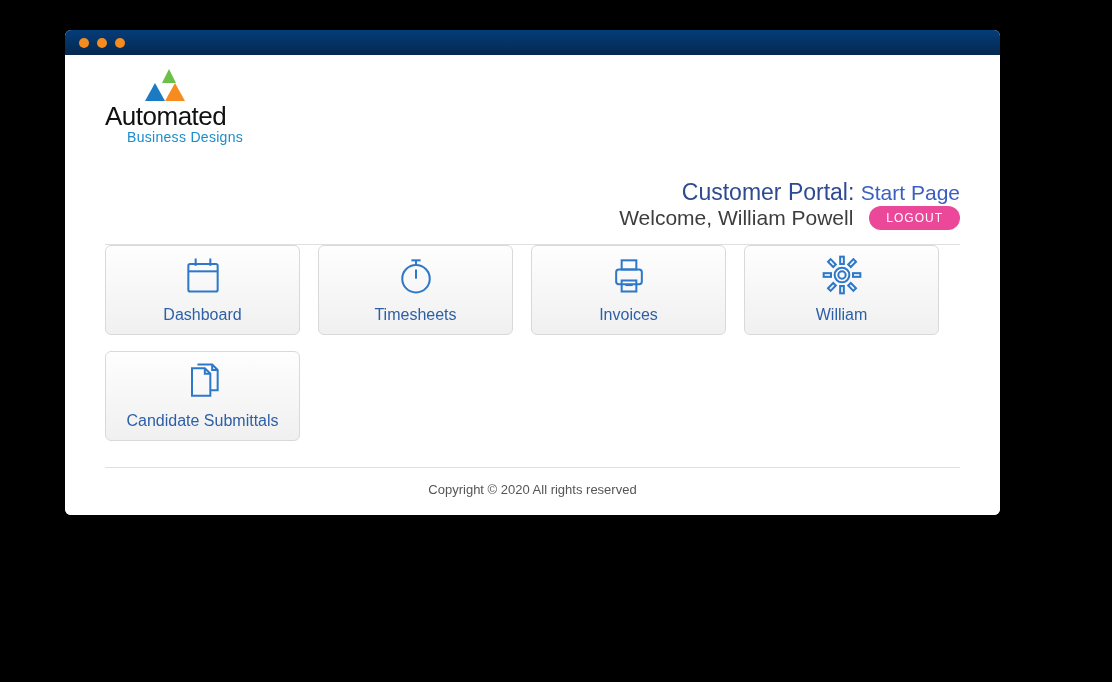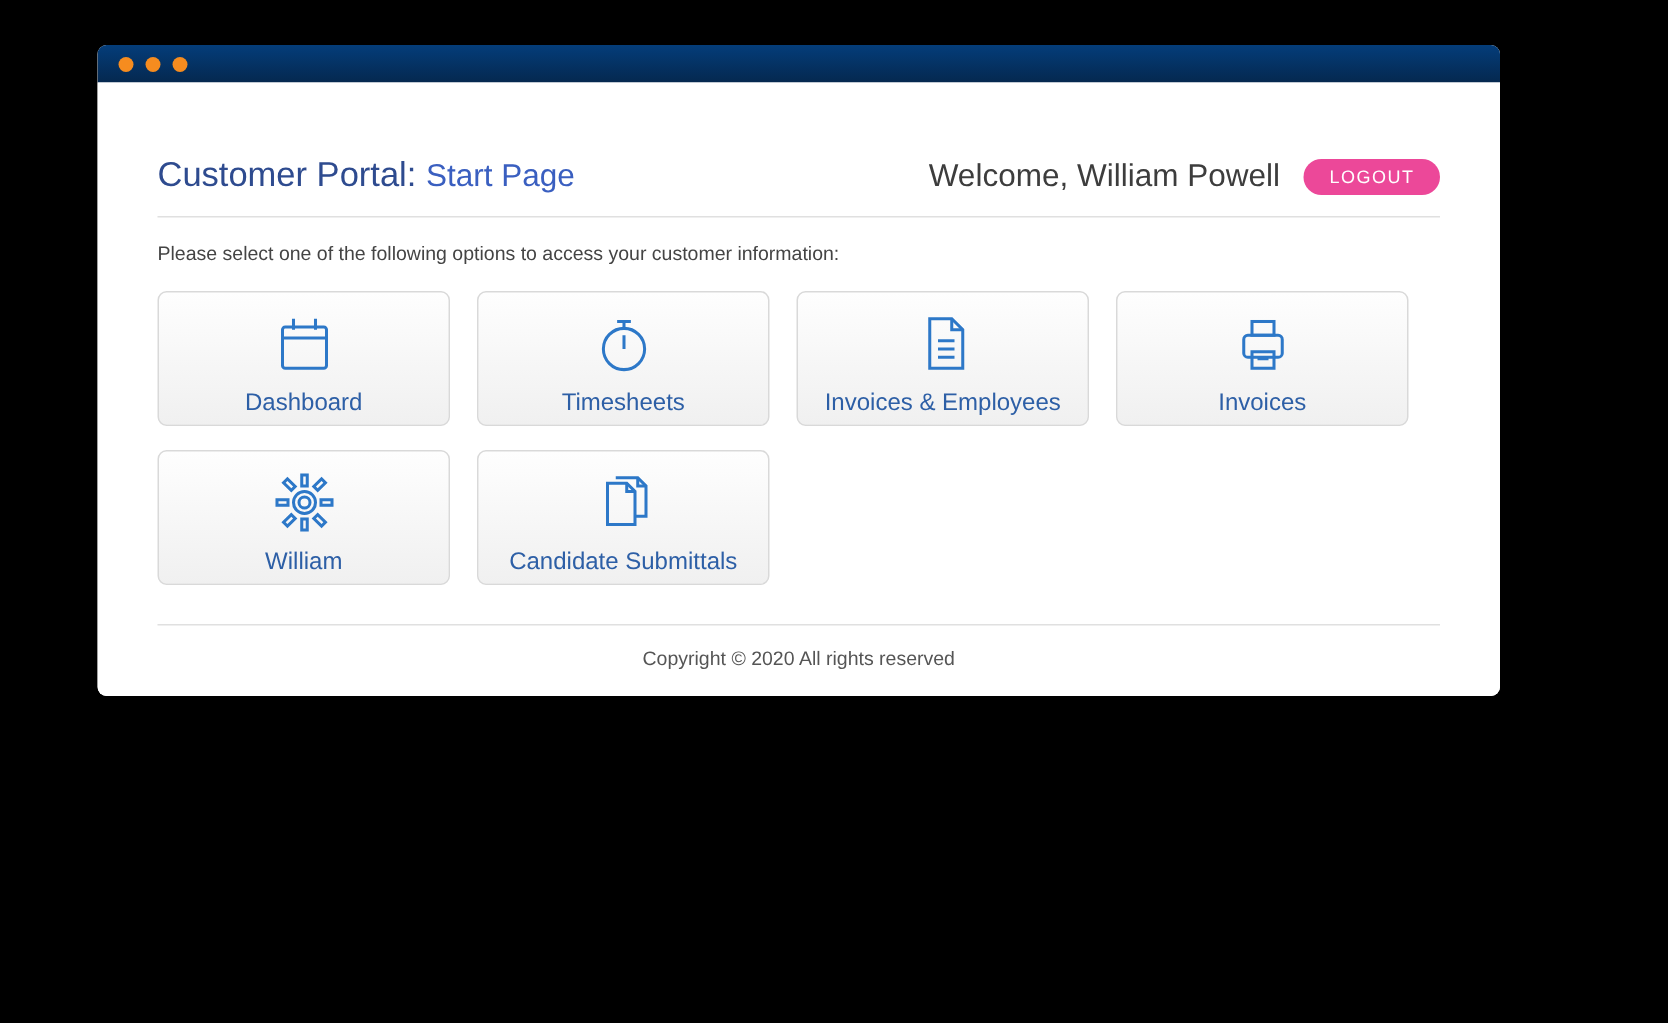--- a/index.html
+++ b/index.html
@@ -84,20 +84,21 @@
     margin-left: 22px;
     letter-spacing: 0.3px;
   }
   .header-row {
     display: flex;
     justify-content: space-between;
     align-items: flex-end;
     margin-top: 34px;
     padding-bottom: 14px;
     border-bottom: 1px solid #e0e0e0;
+    flex-direction: column;
   }
   .header-title {
     font-size: 23px;
     color: #2e4b8f;
     font-weight: 400;
   }
   .header-title .sub {
     color: #3a5fc0;
     font-size: 21px;
   }
@@ -136,21 +137,20 @@
     border-bottom: 1px solid #e0e0e0;
   }
   .tile {
     height: 90px;
     background: linear-gradient(to bottom, #fefefe, #f0f0f0);
     border: 1px solid #d9d9d9;
     border-radius: 6px;
     display: flex;
     flex-direction: column;
     align-items: center;
-    justify-content: center;
     cursor: pointer;
     padding-top: 6px;
   }
   .tile-icon {
     height: 46px;
     display: flex;
     align-items: center;
     justify-content: center;
   }
   .tile-icon svg {
@@ -177,36 +177,44 @@
 
 <div class="browser-window">
   <div class="browser-bar">
     <div class="traffic-dot"></div>
     <div class="traffic-dot"></div>
     <div class="traffic-dot"></div>
   </div>
 
   <div class="content">
 
+    <div class="logo-block">
+      <div class="logo-shape">
+        <span class="tri-green"></span>
+        <span class="tri-blue"></span>
+        <span class="tri-orange"></span>
+      </div>
+      <div class="logo-text">Automated</div>
+      <div class="logo-sub">Business Designs</div>
+    </div>
 
     <div class="header-row">
       <div class="header-title">
         <span>Customer Portal:</span>
         <span class="sub">Start Page</span>
       </div>
       <div class="header-right">
         <div class="welcome">
           <span>Welcome,</span>
           <span>William Powell</span>
         </div>
         <button class="logout-btn">LOGOUT</button>
       </div>
     </div>
 
-    <div class="instruction">Please select one of the following options to access your customer information:</div>
 
     <div class="tile-grid">
 
       <div class="tile">
         <div class="tile-icon">
           <svg viewBox="0 0 48 48">
             <rect x="8" y="12" width="32" height="30" rx="2"></rect>
             <line x1="8" y1="20" x2="40" y2="20"></line>
             <line x1="16" y1="6" x2="16" y2="14"></line>
             <line x1="32" y1="6" x2="32" y2="14"></line>
@@ -220,32 +228,20 @@
           <svg viewBox="0 0 48 48">
             <circle cx="24" cy="28" r="15"></circle>
             <line x1="24" y1="28" x2="24" y2="18"></line>
             <line x1="19" y1="8" x2="29" y2="8"></line>
             <line x1="24" y1="8" x2="24" y2="13"></line>
           </svg>
         </div>
         <div class="tile-label">Timesheets</div>
       </div>
 
-      <div class="tile">
-        <div class="tile-icon">
-          <svg viewBox="0 0 48 48">
-            <path d="M14 6 L30 6 L38 14 L38 42 L14 42 Z"></path>
-            <path d="M30 6 L30 14 L38 14"></path>
-            <line x1="20" y1="22" x2="32" y2="22"></line>
-            <line x1="20" y1="28" x2="32" y2="28"></line>
-            <line x1="20" y1="34" x2="32" y2="34"></line>
-          </svg>
-        </div>
-        <div class="tile-label">Invoices &amp; Employees</div>
-      </div>
 
       <div class="tile">
         <div class="tile-icon">
           <svg viewBox="0 0 48 48">
             <rect x="10" y="18" width="28" height="16" rx="3"></rect>
             <rect x="16" y="8" width="16" height="10"></rect>
             <rect x="16" y="30" width="16" height="12"></rect>
             <line x1="20" y1="35" x2="28" y2="35"></line>
           </svg>
         </div>

